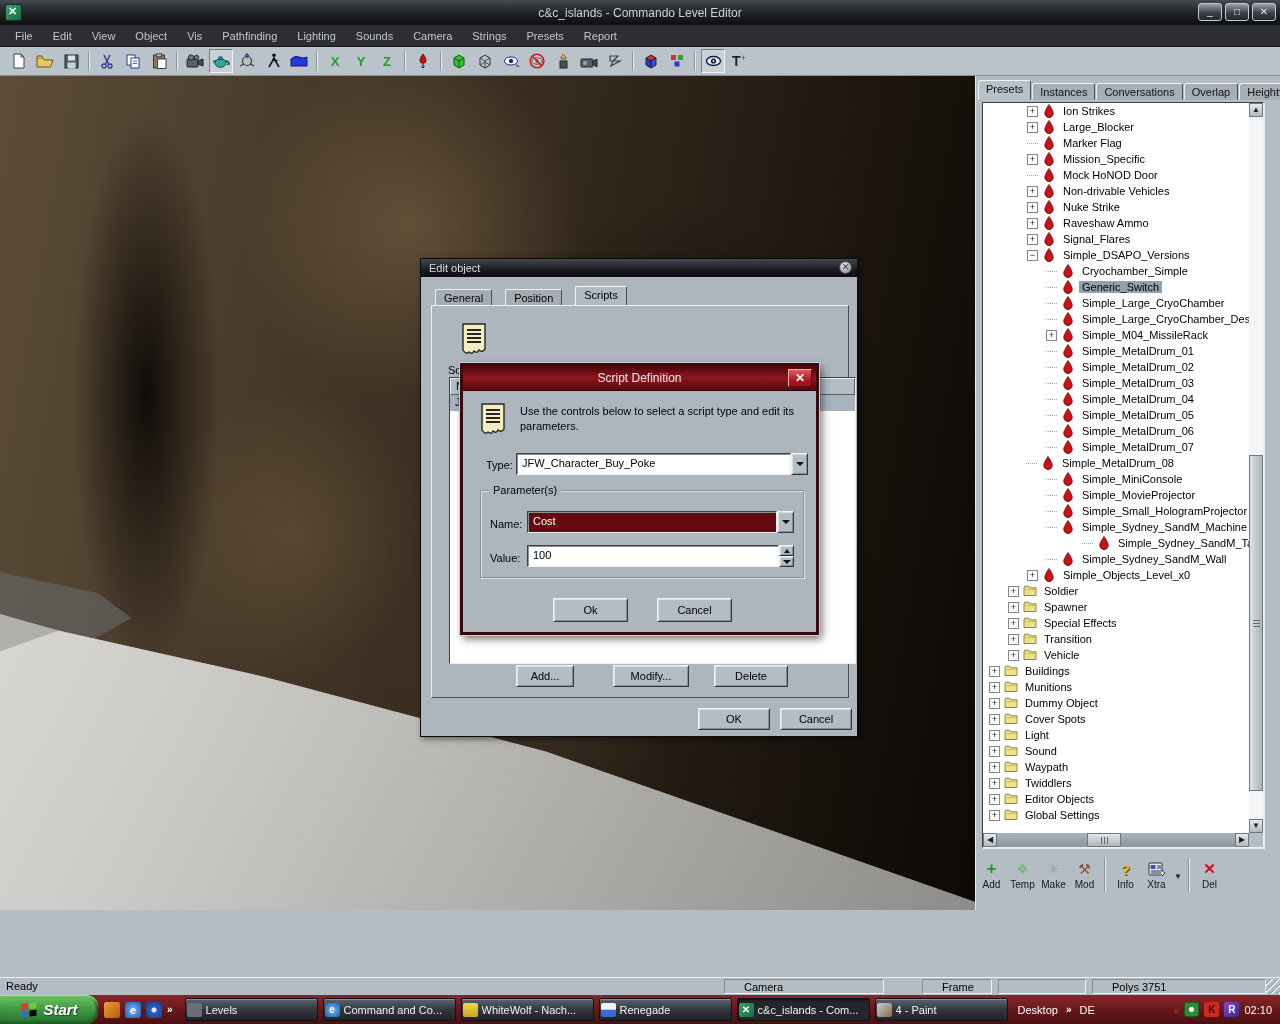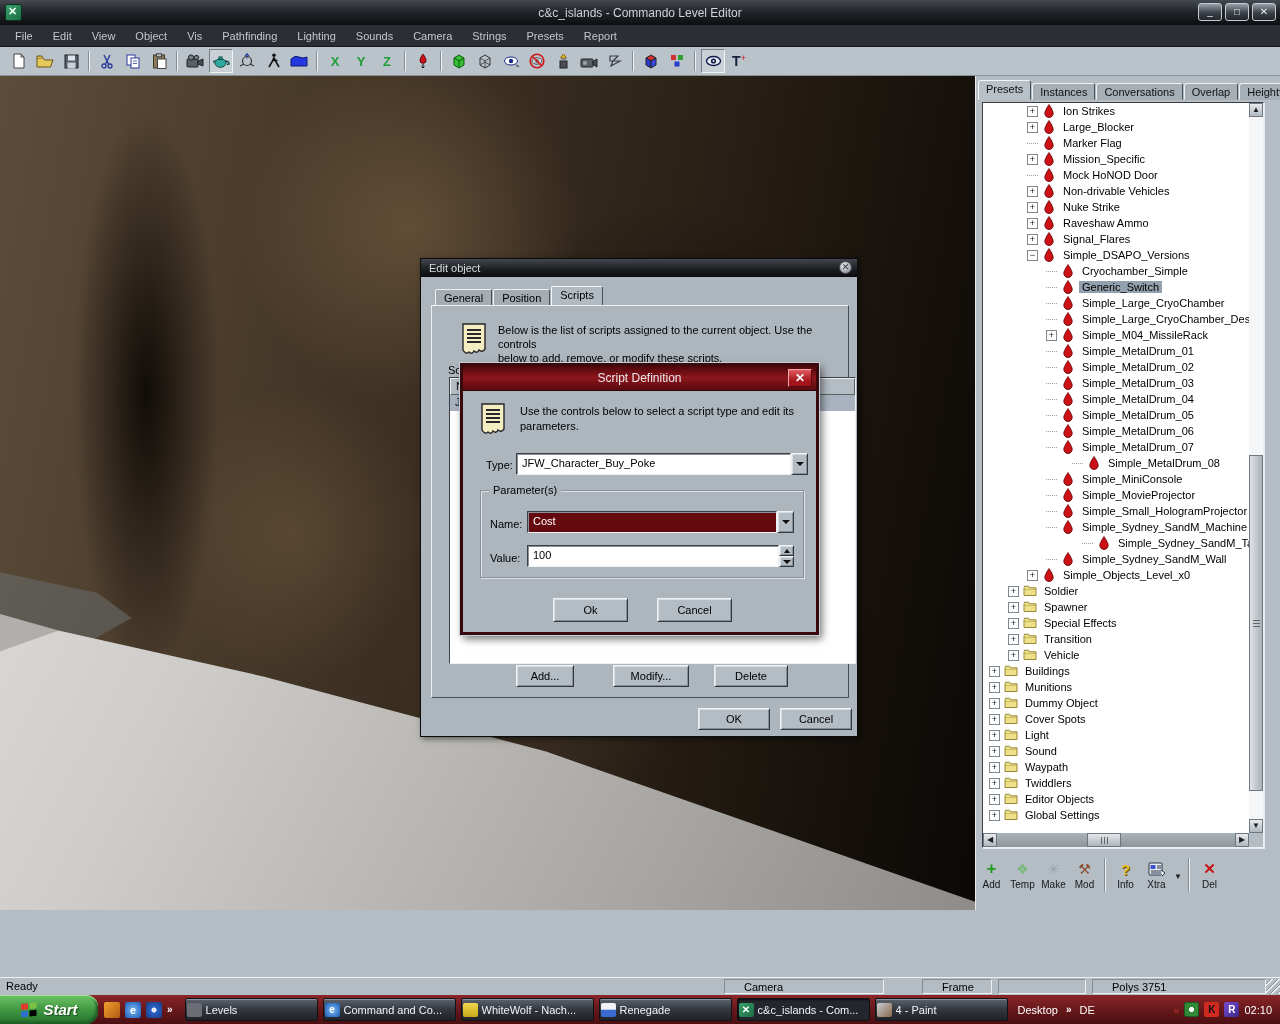--- a/index.html
+++ b/index.html
@@ -83,21 +83,21 @@
   .pdrop{width:12px;height:40px;display:flex;align-items:flex-end;justify-content:center;padding-bottom:14px;font-size:8px;color:#222;}
   
   .dlg-edit{position:absolute;left:420px;top:258px;width:438px;height:479px;background:#aeb6bd;
     border:1px solid #0b0c0e;box-shadow:2px 2px 6px rgba(0,0,0,.5);z-index:30;}
   .dlg-edit-title{height:18px;background:linear-gradient(180deg,#43464d 0%,#1a1c20 60%,#0b0c0f 100%);
     display:flex;align-items:center;color:#d8dbdf;font-size:11px;padding-left:8px;position:relative;}
   .shade-btn{position:absolute;right:5px;top:2px;width:13px;height:13px;border-radius:50%;
     background:radial-gradient(circle at 35% 30%,#e6e9ec,#7c838b);border:1px solid #4a4f55;
     color:#2e3338;font-size:9px;line-height:11px;text-align:center;}
   .tabstrip{position:absolute;left:14px;top:27px;display:flex;align-items:flex-end;}
-  .dtab{height:17px;padding:2px 8px 0 8px;background:#a4acb4;border:1px solid;margin-right:1px;
+  .dtab{height:17px;padding:2px 8px 0 8px;background:#a4acb4;border:1px solid;margin-right:13px;
     border-color:#eef1f4 #4a4f55 #a4acb4 #eef1f4;border-radius:2px 2px 0 0;}
   .dtab.active{height:20px;background:#b2bac2;border-color:#f2f4f6 #4a4f55 #b2bac2 #f2f4f6;}
   .tabpanel{position:absolute;left:10px;top:46px;width:418px;height:393px;
     border:1px solid;border-color:#eef1f4 #4a4f55 #4a4f55 #eef1f4;background:#aeb6bd;}
   .eo-desc{position:absolute;left:66px;top:17px;width:345px;line-height:14px;}
   .eo-label{position:absolute;left:16px;top:58px;}
   .eo-list{position:absolute;left:17px;top:71px;width:407px;height:287px;background:#fff;
     border:1px solid;border-color:#3b4046 #edf0f3 #edf0f3 #3b4046;}
   .eo-list-header{height:17px;background:#b4bcc4;border:1px solid;border-color:#eef1f4 #5a6066 #5a6066 #eef1f4;
     padding:1px 5px;font-size:11px;}
@@ -622,21 +622,21 @@
           </div>
           <div class="trow" style="padding-left: 63px;">
             <div class="tdots"></div>
             <div class="ticon">
               <svg width="12" height="14" viewBox="0 0 12 14">
                 <path d="M6 0.5C6 0.5 1.8 6.4 1.8 9.3A4.2 4.2 0 0 0 10.2 9.3C10.2 6.4 6 0.5 6 0.5Z" fill="#cc1016" stroke="#5a0406" stroke-width="0.8"></path>
               </svg>
             </div>
             <span class="tlabel">Simple_MetalDrum_07</span>
           </div>
-          <div class="trow" style="padding-left: 89px;">
+          <div class="trow" style="padding-left: 43px;">
             <div class="tdots"></div>
             <div class="ticon">
               <svg width="12" height="14" viewBox="0 0 12 14">
                 <path d="M6 0.5C6 0.5 1.8 6.4 1.8 9.3A4.2 4.2 0 0 0 10.2 9.3C10.2 6.4 6 0.5 6 0.5Z" fill="#cc1016" stroke="#5a0406" stroke-width="0.8"></path>
               </svg>
             </div>
             <span class="tlabel">Simple_MetalDrum_08</span>
           </div>
           <div class="trow" style="padding-left: 63px;">
             <div class="tdots"></div>
@@ -930,24 +930,20 @@
     <div class="tabstrip" id="eo-tabs">
         <div class="dtab">General</div>
         <div class="dtab">Position</div>
         <div class="dtab active">Scripts</div>
       </div>
     <div class="tabpanel">
       <div style="position:absolute;left:28px;top:16px;" id="eo-icon"><svg width="28" height="32" viewBox="0 0 28 32">
             <path d="M3 2h22v25q-3 4-6 1q-2 4-5 1q-2 4-5 1q-3 3-6-2Z" fill="#f4edc0" stroke="#26262a" stroke-width="1.4"></path>
             <path d="M7 8h14M7 12h14M7 16h14M7 20h14" stroke="#26262a" stroke-width="1.8"></path>
           </svg></div>
-      <div class="eo-desc">
-        <div>Below is the list of scripts assigned to the current object.  Use the controls</div>
-        <div>below to add, remove, or modify these scripts.</div>
-      </div>
       <div class="eo-label">Scripts:</div>
       <div class="eo-list">
         <div class="eo-list-header">Name</div>
         <div class="eo-row">JFW_Character_Buy_Poke</div>
       </div>
       <div class="eo-btnrow3">
         <div class="btn" style="left:84px;width:58px;">Add...</div>
         <div class="btn" style="left:181px;width:76px;">Modify...</div>
         <div class="btn" style="left:282px;width:74px;">Delete</div>
       </div>

